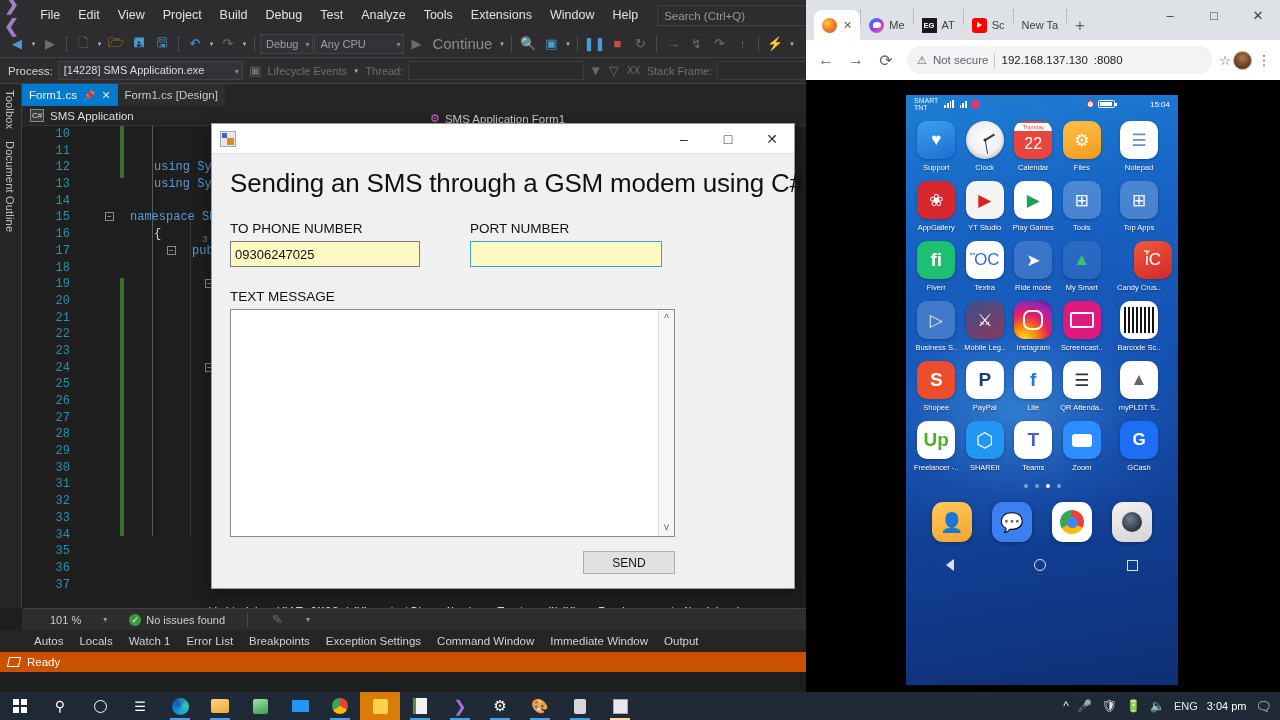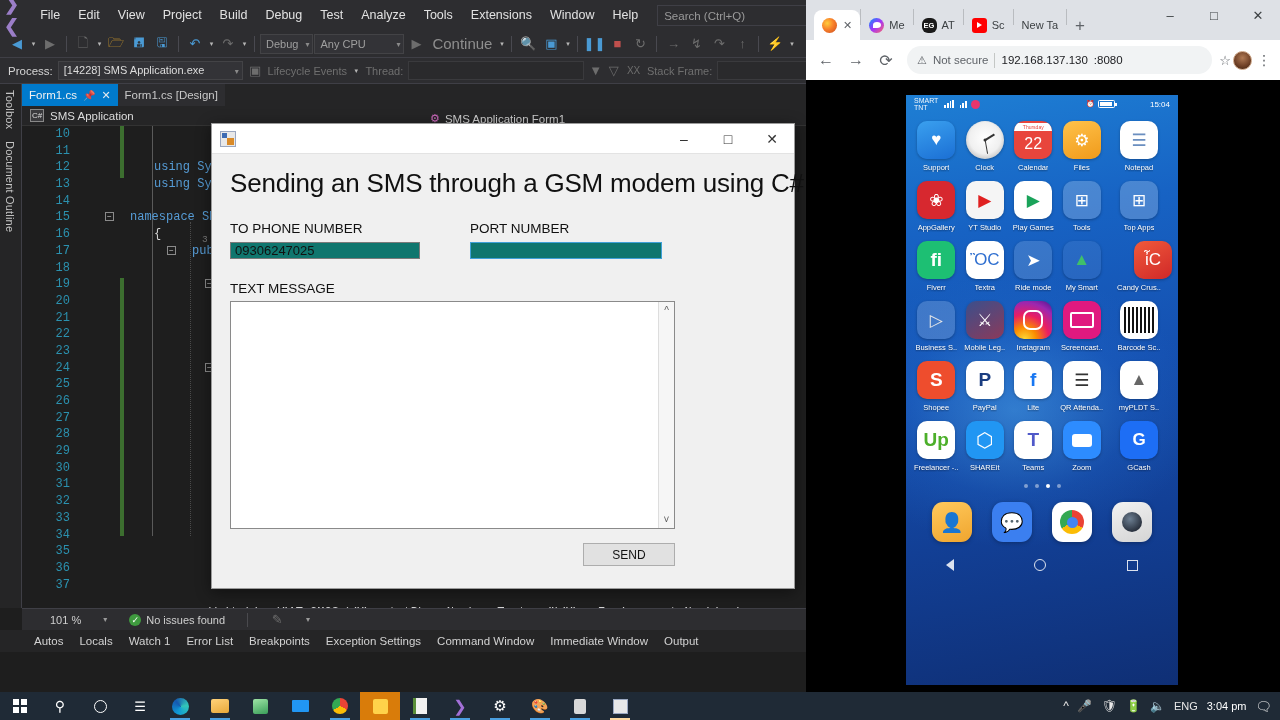--- a/index.html
+++ b/index.html
@@ -187,21 +187,21 @@
     letter-spacing: -0.2px; white-space: nowrap;
   }
   .sms-body { padding: 0 18px; position: relative; }
   .field-label {
     font-size: 13.5px; color: #111; margin-top: 22px; margin-bottom: 5px; display: block;
   }
   .row2 { display: flex; gap: 50px; }
   .col-phone { width: 190px; }
   .col-port { width: 192px; }
   .txt-input {
-    width: 100%; height: 17px; background: #0f766e; border: 1px solid #7a7a7a;
+    width: 100%; height: 26px; background: #fef9c3; border: 1px solid #7a7a7a;
     font-size: 13px; padding: 2px 4px; color: #111; font-family: "Liberation Sans", sans-serif;
   }
   .txt-input.focused { border: 1px solid #3fa0d8; }
   .msg-area {
     margin-top: 5px; width: 445px; height: 228px; background: #fff;
     border: 1px solid #8a8a8a; position: relative;
   }
   .msg-scroll {
     position: absolute; right: 0; top: 0; width: 16px; bottom: 0;
     background: #f6f6f6; border-left: 1px solid #ddd;
@@ -238,21 +238,21 @@
   .ctab.active { background: #fff; }
   .ctab-sep { width: 1px; height: 16px; background: #b9bcc0; align-self: center; margin-bottom: 7px; }
   .favicon { width: 15px; height: 15px; border-radius: 50%; flex: none; }
   .fav-firefox { background: radial-gradient(circle at 35% 35%, #ffcd3c 0%, #f8802a 45%, #c94a20 100%); }
   .fav-messenger { background: linear-gradient(135deg, #0695ff 0%, #a334fa 50%, #ff6968 100%); position: relative; }
   .fav-messenger::after {
     content:""; position:absolute; left:3.5px; top:4px; width:8px; height:6px;
     background:#fff; border-radius:50% 50% 50% 0;
   }
   .fav-eg {
-    background: #1a1a1a; border-radius: 6px; color: #fff; font-size: 7.5px; font-weight: bold;
+    background: #1a1a1a; border-radius: 0; color: #fff; font-size: 7.5px; font-weight: bold;
     display: flex; align-items: center; justify-content: center;
   }
   .fav-yt {
     background: #ff0000; border-radius: 3px; position: relative;
   }
   .fav-yt::after {
     content:""; position:absolute; left:5px; top:4px;
     border-left: 5px solid #fff; border-top: 3.5px solid transparent; border-bottom: 3.5px solid transparent;
   }
   .ctab-x { font-size: 11px; color: #5f6368; margin-left: 1px; }
@@ -667,20 +667,24 @@
           <div class="panel-tab">Watch 1</div>
           <div class="panel-tab">Error List</div>
           <div class="panel-tab">Breakpoints</div>
           <div class="panel-tab">Exception Settings</div>
           <div class="panel-tab">Command Window</div>
           <div class="panel-tab">Immediate Window</div>
           <div class="panel-tab">Output</div>
         </div>
     </div>
 
+    <div class="vs-readybar">
+      <span class="ready-ico"></span>
+      <span class="ready-txt">Ready</span>
+    </div>
   </div>
 
   <div class="ghost-title">
     <span class="ghost-ico">⚙</span>
     <span>SMS Application Form1</span>
   </div>
 
   <div class="sms-dialog">
     <div class="sms-titlebar">
       <div class="sms-appicon"></div>

